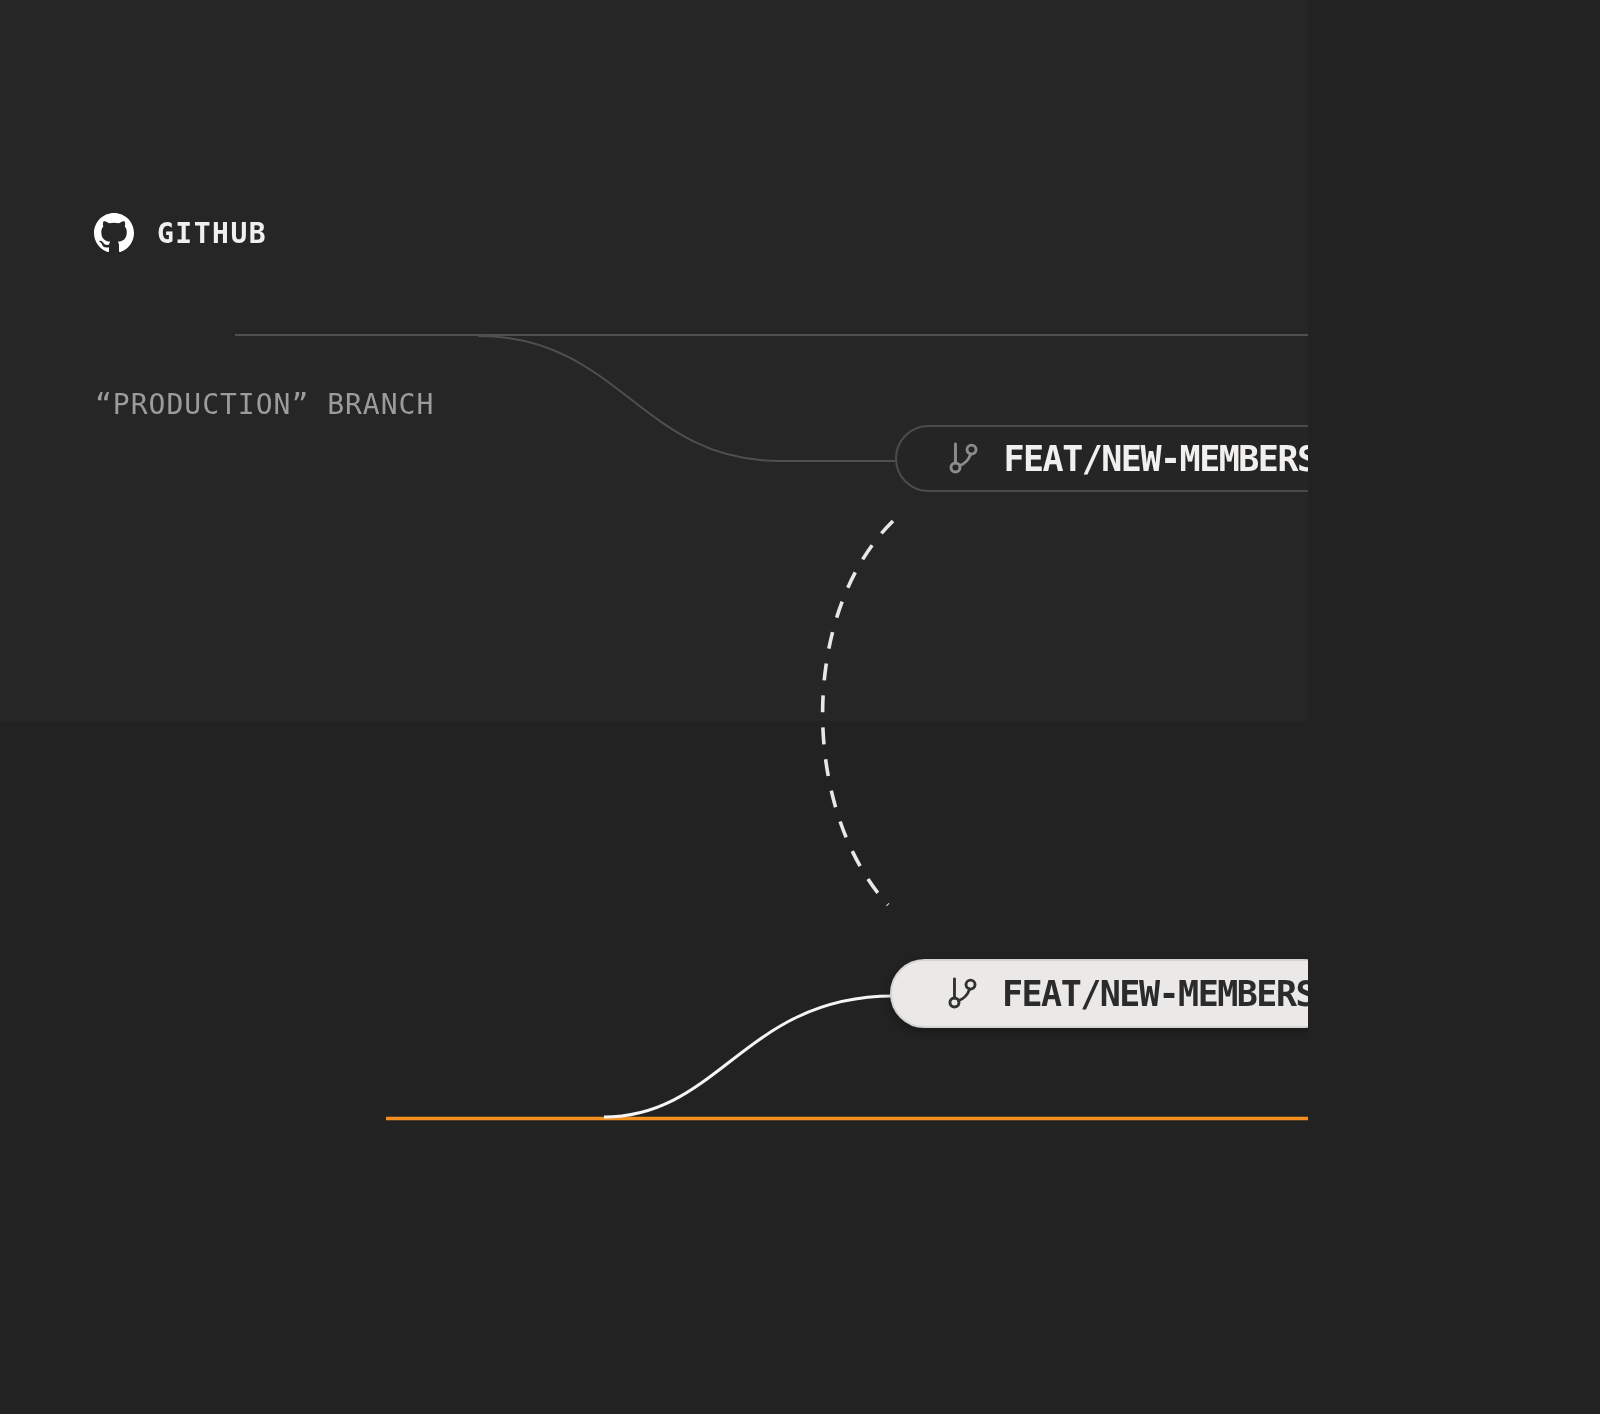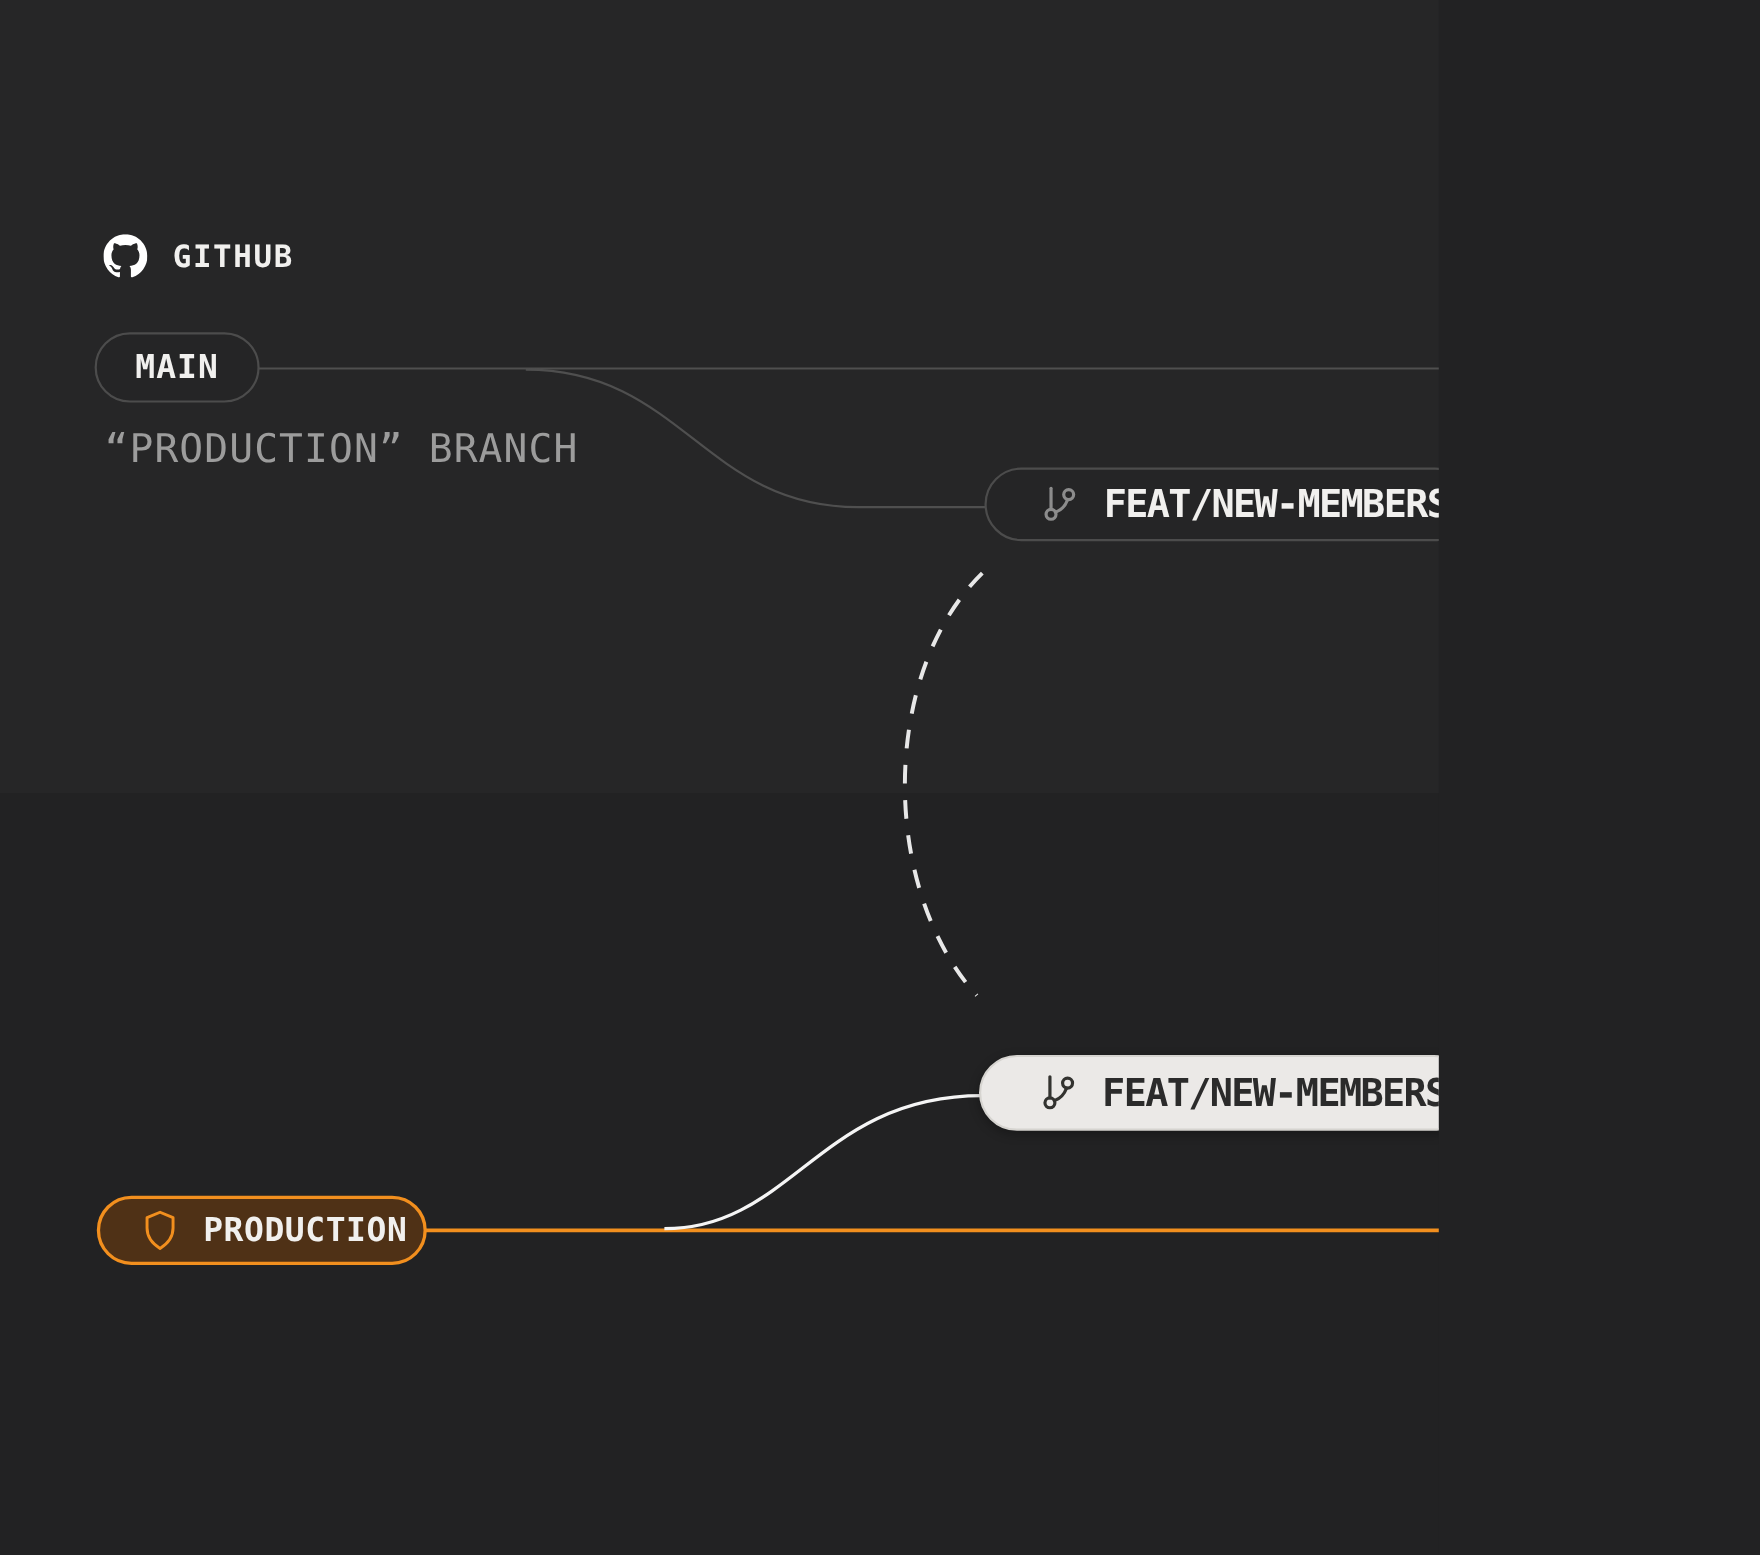--- a/index.html
+++ b/index.html
@@ -25,21 +25,21 @@
 
   .brand{position:absolute;left:94px;top:213px;display:flex;align-items:center;gap:23px;z-index:2;}
   .brand .logo{width:40px;height:40px;display:block;}
   .brand .brand-label{font-size:28px;font-weight:600;letter-spacing:1.5px;color:var(--text-light);line-height:1;padding-top:2px;}
 
   .pill{position:absolute;display:flex;align-items:center;z-index:2;justify-content:center;}
   .pill-main{left:86px;top:302px;width:150px;height:64px;border:2px solid var(--pill-dark-border);
     border-radius:32px;background:var(--pill-dark-bg);justify-content:center;}
   .pill-main .label{font-size:30px;font-weight:600;letter-spacing:1px;color:var(--text-light);}
 
-  .sublabel{position:absolute;left:95px;top:391px;font-size:36px;letter-spacing:1px;
+  .sublabel{position:absolute;left:95px;top:391px;font-size:28px;letter-spacing:1px;
     color:var(--text-muted);z-index:2;line-height:1;}
 
   .pill-feat-remote{left:895px;top:425px;width:443px;height:67px;border:2px solid var(--pill-dark-border);
     border-radius:34px;background:var(--pill-dark-bg);padding-left:30px;gap:22px;}
   .pill-feat-remote .label{font-size:35px;font-weight:700;letter-spacing:-1.5px;color:var(--text-light);}
   .pill-feat-remote .gb-icon{color:var(--icon-gray);}
 
   .pill-feat-local{left:890px;top:959px;width:448px;height:69px;border:2px solid var(--pill-light-border);
     border-radius:35px;background:var(--pill-light-bg);padding-left:32px;gap:22px;
     box-shadow:0 3px 10px rgba(0,0,0,0.30);}
@@ -70,23 +70,20 @@
     <path class="wire light" d="M1336 994 H1600"></path>
   </svg>
 
   <div class="brand">
     <svg class="logo" viewBox="0 0 16 16">
       <path fill="#ffffff" d="M8 0c4.42 0 8 3.58 8 8a8.013 8.013 0 0 1-5.45 7.59c-.4.08-.55-.17-.55-.38 0-.27.01-1.13.01-2.2 0-.75-.25-1.23-.54-1.48 1.78-.2 3.65-.88 3.65-3.95 0-.88-.31-1.59-.82-2.15.08-.2.36-1.02-.08-2.12 0 0-.67-.22-2.2.82-.64-.18-1.32-.27-2-.27-.68 0-1.36.09-2 .27-1.53-1.03-2.2-.82-2.2-.82-.44 1.1-.16 1.92-.08 2.12-.51.56-.82 1.28-.82 2.15 0 3.06 1.86 3.75 3.64 3.95-.23.2-.44.55-.51 1.07-.46.21-1.61.55-2.33-.66-.15-.24-.6-.83-1.23-.82-.67.01-.27.38.01.53.34.19.73.9.82 1.13.16.45.68 1.31 2.69.94 0 .67.01 1.3.01 1.49 0 .21-.15.45-.55.38A7.995 7.995 0 0 1 0 8c0-4.42 3.58-8 8-8Z"></path>
     </svg>
     <span class="brand-label">GITHUB</span>
   </div>
 
-  <div class="pill pill-main">
-    <span class="label">MAIN</span>
-  </div>
 
   <div class="sublabel">“PRODUCTION” BRANCH</div>
 
   <div class="pill pill-feat-remote">
     <svg class="gb-icon" viewBox="0 0 24 24" fill="none" stroke="currentColor" stroke-width="2" stroke-linecap="round">
       <circle cx="6.5" cy="18.2" r="3.1"></circle>
       <circle cx="17.5" cy="5.9" r="3.1"></circle>
       <path d="M6.5 15.1 V2"></path>
       <path d="M9.2 16.9 C13.2 15.6 15.6 12.6 16.9 9"></path>
     </svg>
@@ -96,20 +93,14 @@
   <div class="pill pill-feat-local">
     <svg class="gb-icon" viewBox="0 0 24 24" fill="none" stroke="currentColor" stroke-width="2" stroke-linecap="round">
       <circle cx="6.5" cy="18.2" r="3.1"></circle>
       <circle cx="17.5" cy="5.9" r="3.1"></circle>
       <path d="M6.5 15.1 V2"></path>
       <path d="M9.2 16.9 C13.2 15.6 15.6 12.6 16.9 9"></path>
     </svg>
     <span class="label">FEAT/NEW-MEMBERS</span>
   </div>
 
-  <div class="pill pill-production">
-    <svg class="shield" viewBox="0 0 28 36" fill="none" stroke="currentColor" stroke-width="2.6" stroke-linejoin="round">
-      <path d="M14 2 L25.5 6.8 V16 C25.5 24 20.5 30 14 34 C7.5 30 2.5 24 2.5 16 V6.8 Z"></path>
-    </svg>
-    <span class="label">PRODUCTION</span>
-  </div>
 
 </div>
 
 </body></html>

